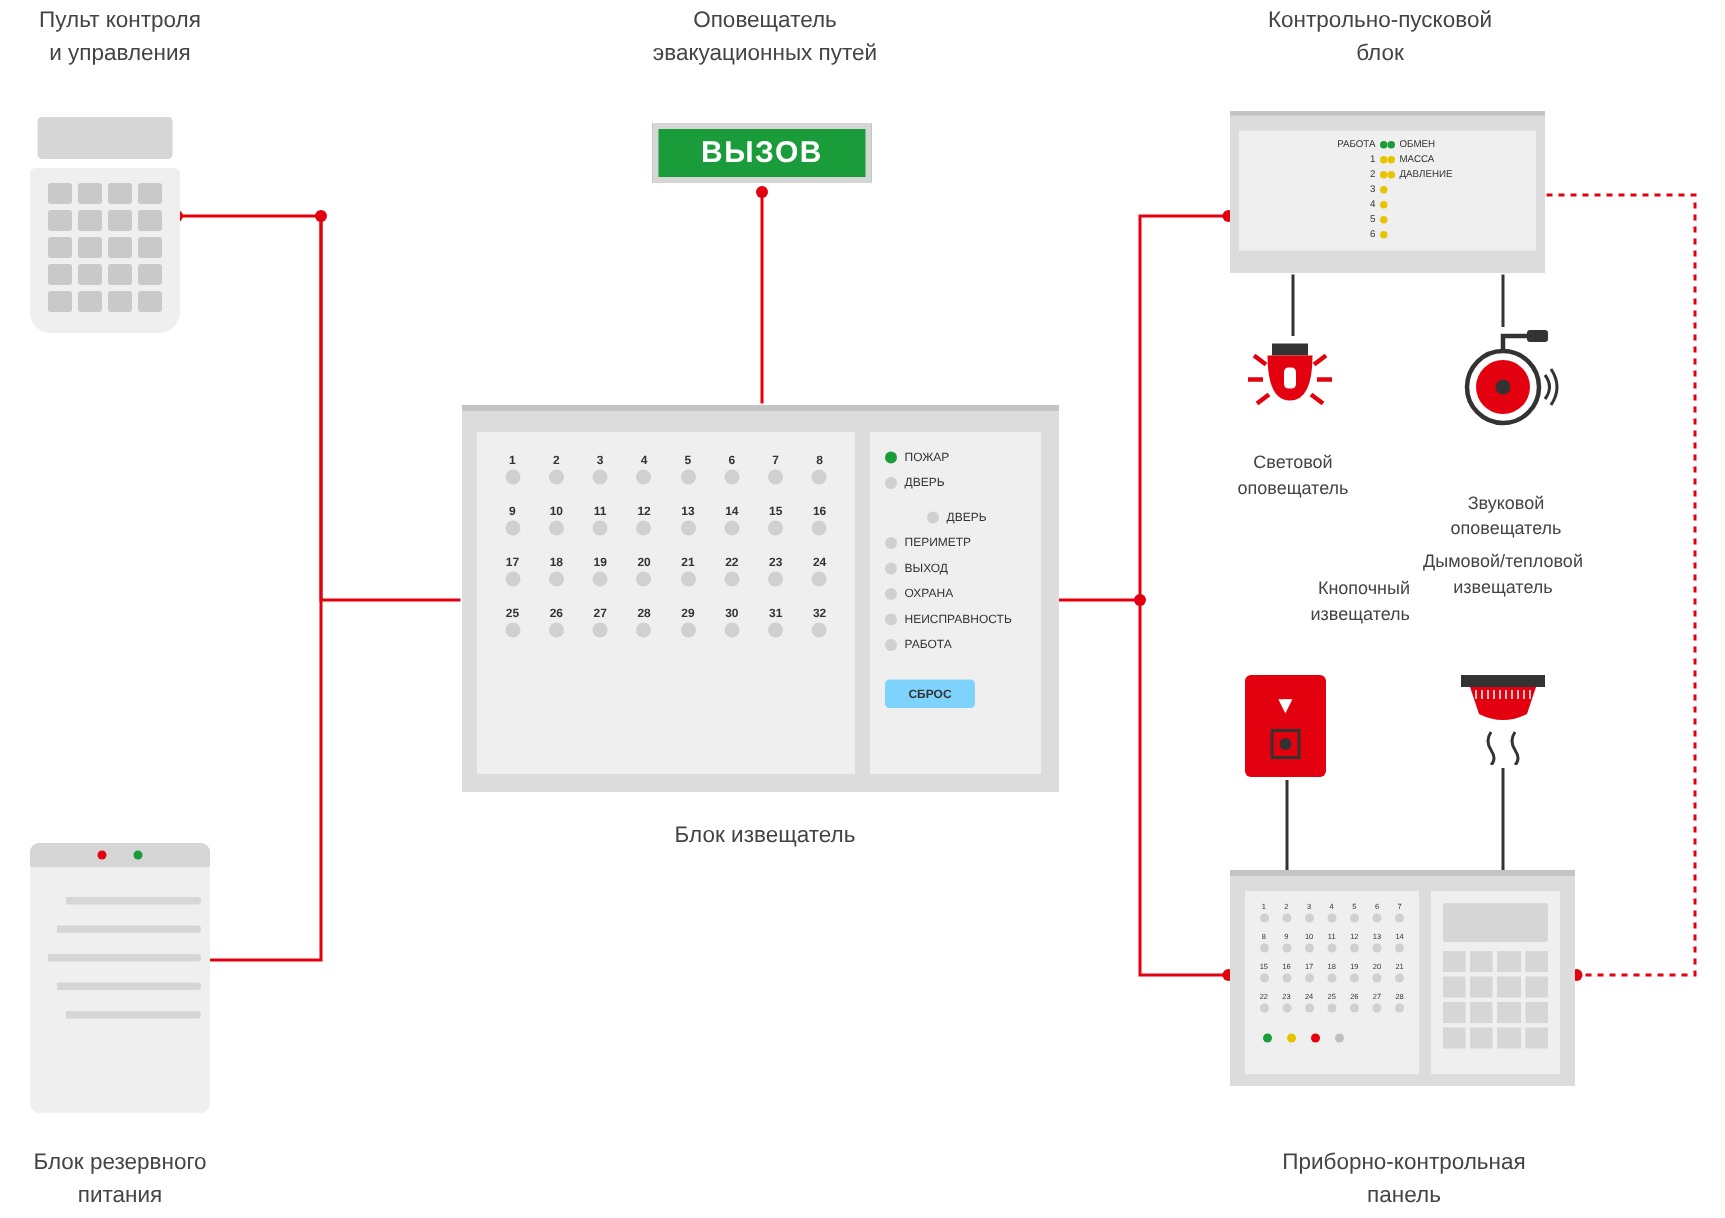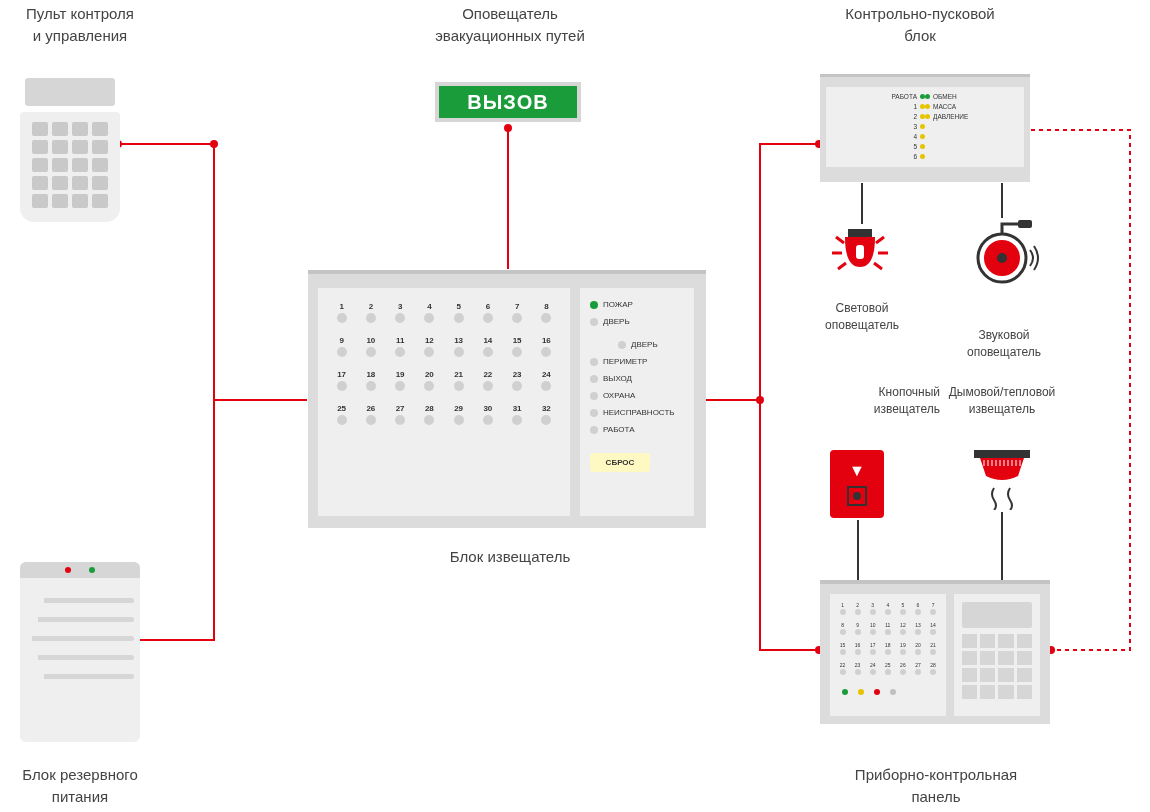--- a/index.html
+++ b/index.html
@@ -116,21 +116,21 @@
     margin-left: 10px;
     padding: 12px 10px;
     font-size: 8px;
     color: #333;
   }
   .ind-st { display:flex; align-items:center; gap:5px; margin-bottom: 8px;}
   .ind-st .d { width:8px;height:8px;border-radius:50%;background:#d0d0d0;}
   .ind-st .dg { background:#1a9c3a;}
   .reset-btn {
     margin-top: 19px;
-    background:#fef9c3;
+    background:#7dd3fc;
     border-radius:3px;
     font-size:8px;
     font-weight:bold;
     text-align:center;
     padding: 5px 0;
     width: 60px;
   }
 
   
   .ups {
@@ -238,21 +238,21 @@
   <path class="wire wire-dash" d="M 1031 130 L 1130 130 L 1130 650 L 1051 650"></path>
   <circle class="junc" cx="1051" cy="650" r="4"></circle>
 </svg>
 
 <div class="label" style="left:-30px; top:3px;">Пульт контроля<br>и управления</div>
 <div class="label" style="left:400px; top:3px;">Оповещатель<br>эвакуационных путей</div>
 <div class="label" style="left:810px; top:3px;">Контрольно-пусковой<br>блок</div>
 <div class="label label-sm" style="left:782px; top:300px;">Световой<br>оповещатель</div>
 <div class="label label-sm" style="left:924px; top:300px;margin-top:27px;">Звуковой<br>оповещатель</div>
 <div class="label label-sm" style="left:780px; top:384px;text-align:right;">Кнопочный<br>извещатель</div>
-<div class="label label-sm" style="left:922px; top:384px;">Дымовой/тепловой<br>извещатель</div>
+<div class="label label-sm" style="left:922px; top:366px;">Дымовой/тепловой<br>извещатель</div>
 <div class="label" style="left:400px; top:546px;">Блок извещатель</div>
 <div class="label" style="left:-30px; top:764px;">Блок резервного<br>питания</div>
 <div class="label" style="left:826px; top:764px;">Приборно-контрольная<br>панель</div>
 
 <div class="keypad">
   <div class="screen"></div>
   <div class="body">
     <div></div>
       <div></div>
       <div></div>

